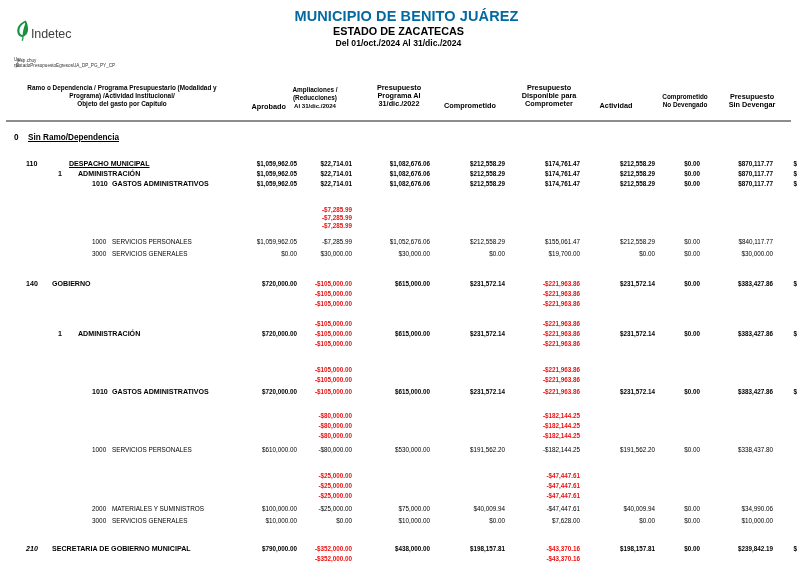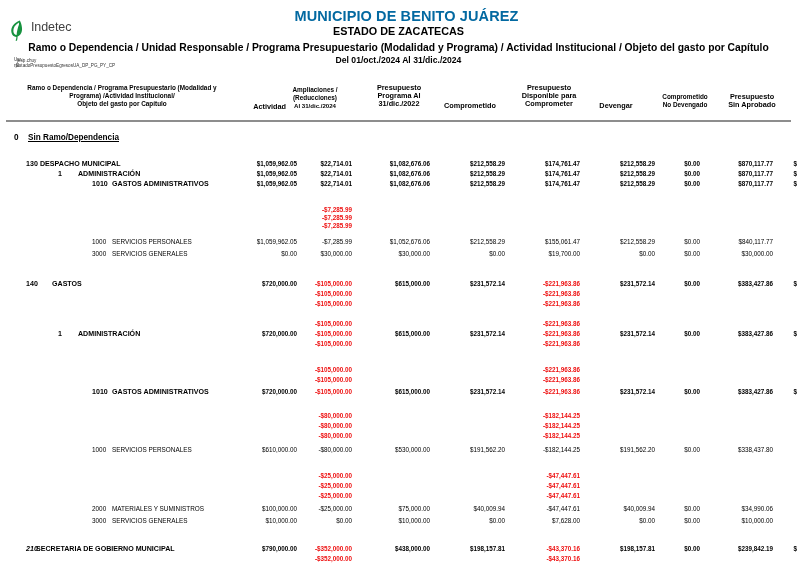--- a/index.html
+++ b/index.html
@@ -14,22 +14,22 @@
     position: relative;
     width: 797px;
     height: 565px;
     background: #fff;
     overflow: hidden;
   }
 
   
   .logo-wrap {
     position: absolute;
-    left: 10px; top: 20px;
-    display: flex; align-items: flex-start; gap: 8px;
+    left: 16px; top: 20px;
+    display: flex; align-items: flex-end; gap: 2px;
   }
   .logo-mark { width: 13px; height: 21px; display:block; }
   .logo-text {
     font-size: 12.5px;
     color: #3f3f3f;
     letter-spacing: -0.1px;
   }
 
   
   .meta {
@@ -133,32 +133,31 @@
     </div>
     <div class="line2">
       <span class="a">rpt.</span>
       <span class="b">EstadoPresupuestoEgresosUA_DP_PG_PY_CP</span>
     </div>
   </div>
 
   <div class="title-block">
     <div class="t-main">MUNICIPIO DE BENITO JUÁREZ</div>
     <div class="t-sub">ESTADO DE ZACATECAS</div>
-    <div class="t-path">Ramo o Dependencia / Unidad Responsable / Programa Presupuestario (Modalidad y Programa) / Actividad Institucional / Objeto del gasto por Capítulo</div>
     <div class="t-range">Del 01/oct./2024 Al 31/dic./2024</div>
   </div>
 
   <div class="hdr">
     <div class="hcell" style="left:6px; top:0; width:232px;">
       <div>Ramo o Dependencia / Programa Presupuestario (Modalidad y</div>
       <div>Programa) /Actividad Institucional/</div>
       <div>Objeto del gasto por Capítulo</div>
     </div>
 
-    <div class="hcell big" style="left:230px; top:18.5px; width:56px; text-align:right;">Actividad</div>
+    <div class="hcell big" style="left:230px; top:18.5px; width:56px; text-align:right;">Aprobado</div>
 
     <div class="hcell" style="left:270px; top:2px; width:90px;">
       <div>Ampliaciones /</div>
       <div>(Reducciones)</div>
       <div style="font-size:6.1px;">Al 31/dic./2024</div>
     </div>
 
     <div class="hcell big" style="left:355px; top:0px; width:88px;">
       <div>Presupuesto</div>
       <div>Programa Al</div>
@@ -166,43 +165,43 @@
     </div>
 
     <div class="hcell big" style="left:430px; top:18px; width:80px;">Comprometido</div>
 
     <div class="hcell big" style="left:505px; top:0px; width:88px;">
       <div>Presupuesto</div>
       <div>Disponible para</div>
       <div>Comprometer</div>
     </div>
 
-    <div class="hcell big" style="left:578px; top:18px; width:76px;">Devengar</div>
+    <div class="hcell big" style="left:578px; top:18px; width:76px;">Actividad</div>
 
     <div class="hcell" style="left:648px; top:9px; width:74px;">
       <div>Comprometido</div>
       <div>No Devengado</div>
     </div>
 
     <div class="hcell big" style="left:712px; top:9px; width:80px;">
       <div>Presupuesto</div>
-      <div>Sin Aprobado</div>
+      <div>Sin Devengar</div>
     </div>
   </div>
 
   <div class="rule"></div>
 
   <div class="body" id="tbody">
       <div class="row" style="position: absolute; left: 0px; top: 8px; width: 797px;">
         <span class="cell code lbl-0" style="left: 14px;">0</span>
         <span class="cell lbl-0" style="left: 28px; text-decoration: underline;">Sin Ramo/Dependencia</span>
       </div>
       <div class="row" style="position: absolute; left: 0px; top: 34px; width: 797px;">
-        <span class="cell code lbl-1" style="left: 26px;">130</span>
-        <span class="cell lbl-1" style="left: 40px;">DESPACHO MUNICIPAL</span>
+        <span class="cell code lbl-1" style="left: 26px;">110</span>
+        <span class="cell lbl-1" style="left: 69px; text-decoration: underline;">DESPACHO MUNICIPAL</span>
         <span class="cell num b" style="left: 0px; width: 297px; text-align: right;">$1,059,962.05</span>
         <span class="cell num b" style="left: 0px; width: 352px; text-align: right;">$22,714.01</span>
         <span class="cell num b" style="left: 0px; width: 430px; text-align: right;">$1,082,676.06</span>
         <span class="cell num b" style="left: 0px; width: 505px; text-align: right;">$212,558.29</span>
         <span class="cell num b" style="left: 0px; width: 580px; text-align: right;">$174,761.47</span>
         <span class="cell num b" style="left: 0px; width: 655px; text-align: right;">$212,558.29</span>
         <span class="cell num b" style="left: 0px; width: 700px; text-align: right;">$0.00</span>
         <span class="cell num b" style="left: 0px; width: 773px; text-align: right;">$870,117.77</span>
         <span class="cell num b" style="left: 0px; width: 797px; text-align: right;">$</span>
       </div>
@@ -260,21 +259,21 @@
         <span class="cell num" style="left: 0px; width: 352px; text-align: right;">$30,000.00</span>
         <span class="cell num" style="left: 0px; width: 430px; text-align: right;">$30,000.00</span>
         <span class="cell num" style="left: 0px; width: 505px; text-align: right;">$0.00</span>
         <span class="cell num" style="left: 0px; width: 580px; text-align: right;">$19,700.00</span>
         <span class="cell num" style="left: 0px; width: 655px; text-align: right;">$0.00</span>
         <span class="cell num" style="left: 0px; width: 700px; text-align: right;">$0.00</span>
         <span class="cell num" style="left: 0px; width: 773px; text-align: right;">$30,000.00</span>
       </div>
       <div class="row" style="position: absolute; left: 0px; top: 154px; width: 797px;">
         <span class="cell code lbl-1" style="left: 26px;">140</span>
-        <span class="cell lbl-1" style="left: 52px;">GASTOS</span>
+        <span class="cell lbl-1" style="left: 52px;">GOBIERNO</span>
         <span class="cell num b" style="left: 0px; width: 297px; text-align: right;">$720,000.00</span>
         <span class="cell num neg b" style="left: 0px; width: 352px; text-align: right;">-$105,000.00</span>
         <span class="cell num b" style="left: 0px; width: 430px; text-align: right;">$615,000.00</span>
         <span class="cell num b" style="left: 0px; width: 505px; text-align: right;">$231,572.14</span>
         <span class="cell num neg b" style="left: 0px; width: 580px; text-align: right;">-$221,963.86</span>
         <span class="cell num b" style="left: 0px; width: 655px; text-align: right;">$231,572.14</span>
         <span class="cell num b" style="left: 0px; width: 700px; text-align: right;">$0.00</span>
         <span class="cell num b" style="left: 0px; width: 773px; text-align: right;">$383,427.86</span>
         <span class="cell num b" style="left: 0px; width: 797px; text-align: right;">$</span>
       </div>
@@ -383,21 +382,21 @@
         <span class="cell num" style="left: 0px; width: 352px; text-align: right;">$0.00</span>
         <span class="cell num" style="left: 0px; width: 430px; text-align: right;">$10,000.00</span>
         <span class="cell num" style="left: 0px; width: 505px; text-align: right;">$0.00</span>
         <span class="cell num" style="left: 0px; width: 580px; text-align: right;">$7,628.00</span>
         <span class="cell num" style="left: 0px; width: 655px; text-align: right;">$0.00</span>
         <span class="cell num" style="left: 0px; width: 700px; text-align: right;">$0.00</span>
         <span class="cell num" style="left: 0px; width: 773px; text-align: right;">$10,000.00</span>
       </div>
       <div class="row" style="position: absolute; left: 0px; top: 419px; width: 797px;">
         <span class="cell code lbl-1" style="left: 26px; font-style: italic;">210</span>
-        <span class="cell lbl-1" style="left: 36px; text-align: center;">SECRETARIA DE GOBIERNO MUNICIPAL</span>
+        <span class="cell lbl-1" style="left: 52px; text-align: center;">SECRETARIA DE GOBIERNO MUNICIPAL</span>
         <span class="cell num b" style="left: 0px; width: 297px; text-align: right;">$790,000.00</span>
         <span class="cell num neg b" style="left: 0px; width: 352px; text-align: right;">-$352,000.00</span>
         <span class="cell num b" style="left: 0px; width: 430px; text-align: right;">$438,000.00</span>
         <span class="cell num b" style="left: 0px; width: 505px; text-align: right;">$198,157.81</span>
         <span class="cell num neg b" style="left: 0px; width: 580px; text-align: right;">-$43,370.16</span>
         <span class="cell num b" style="left: 0px; width: 655px; text-align: right;">$198,157.81</span>
         <span class="cell num b" style="left: 0px; width: 700px; text-align: right;">$0.00</span>
         <span class="cell num b" style="left: 0px; width: 773px; text-align: right;">$239,842.19</span>
         <span class="cell num b" style="left: 0px; width: 797px; text-align: right;">$</span>
       </div>

